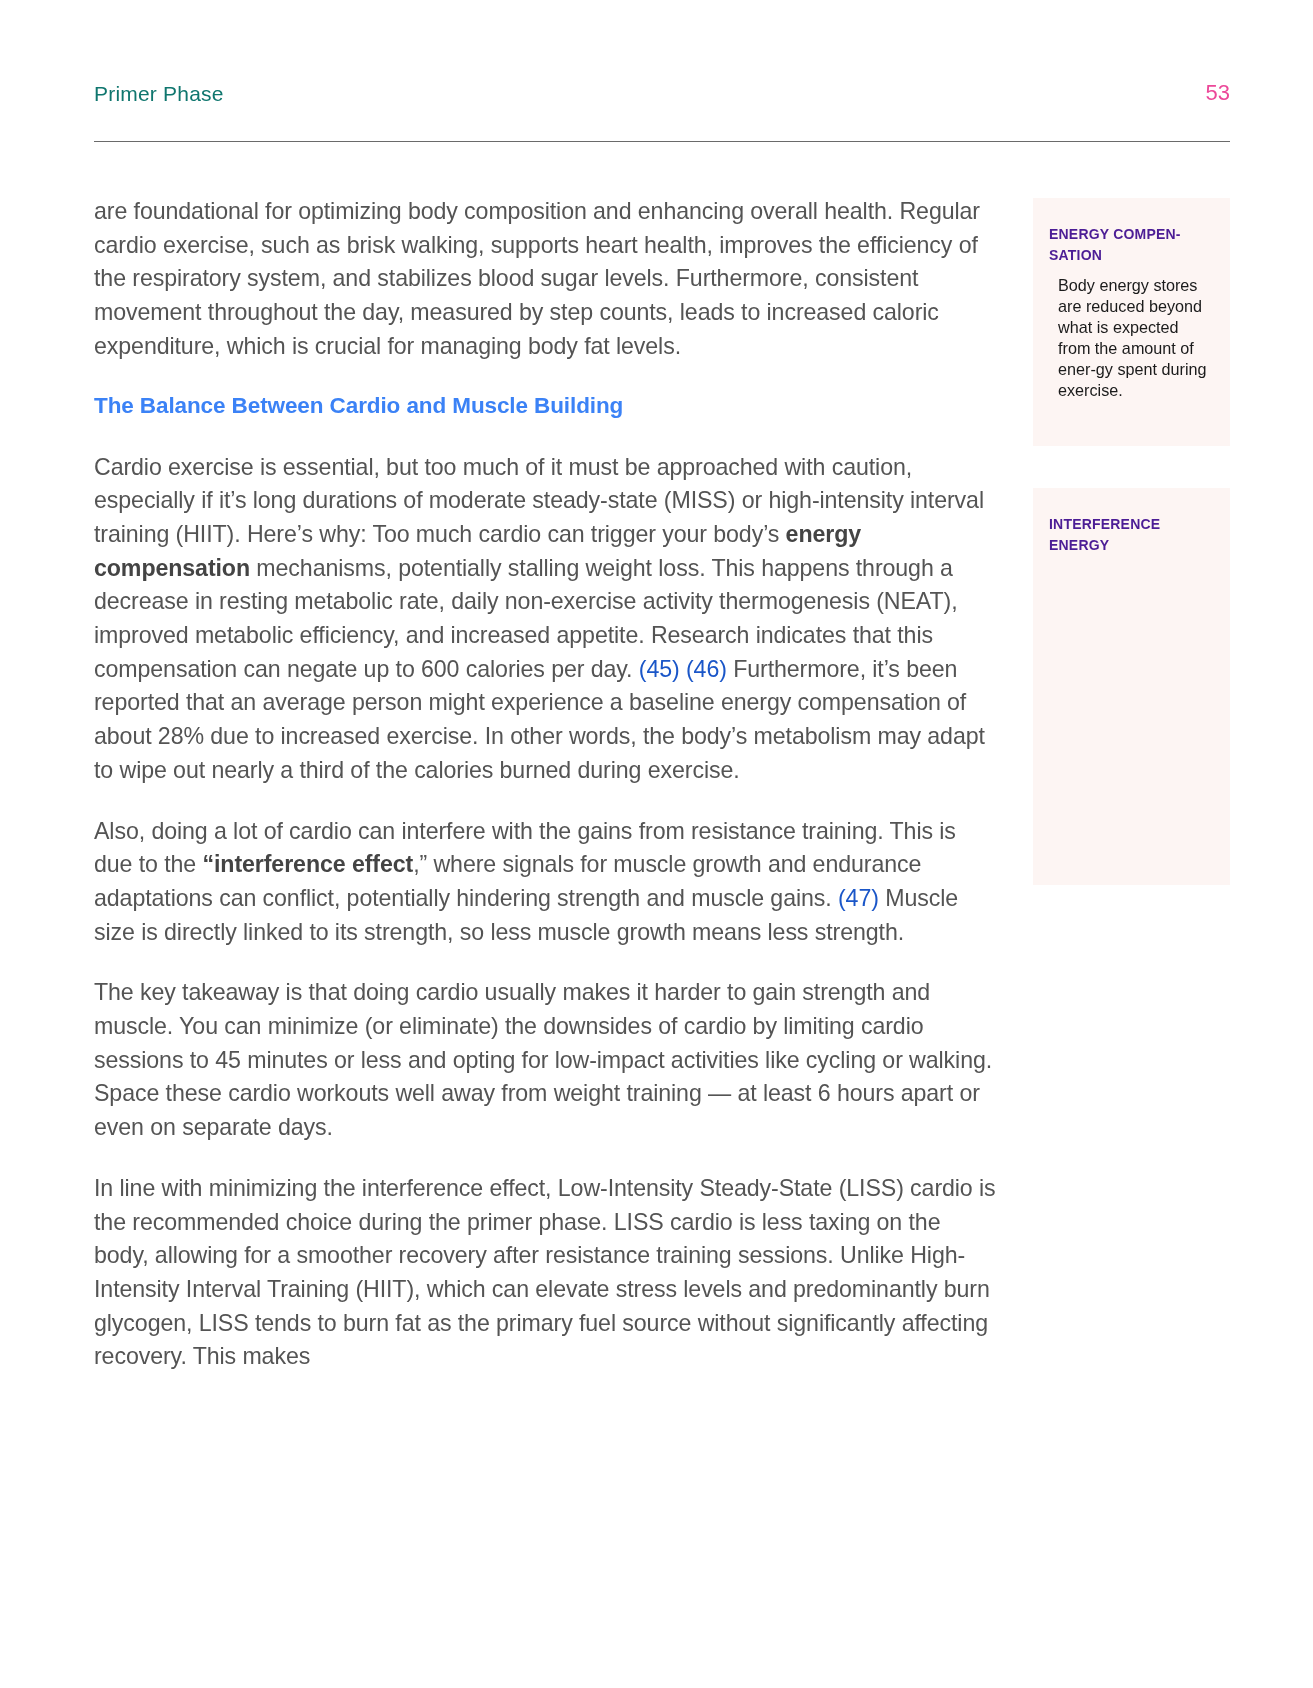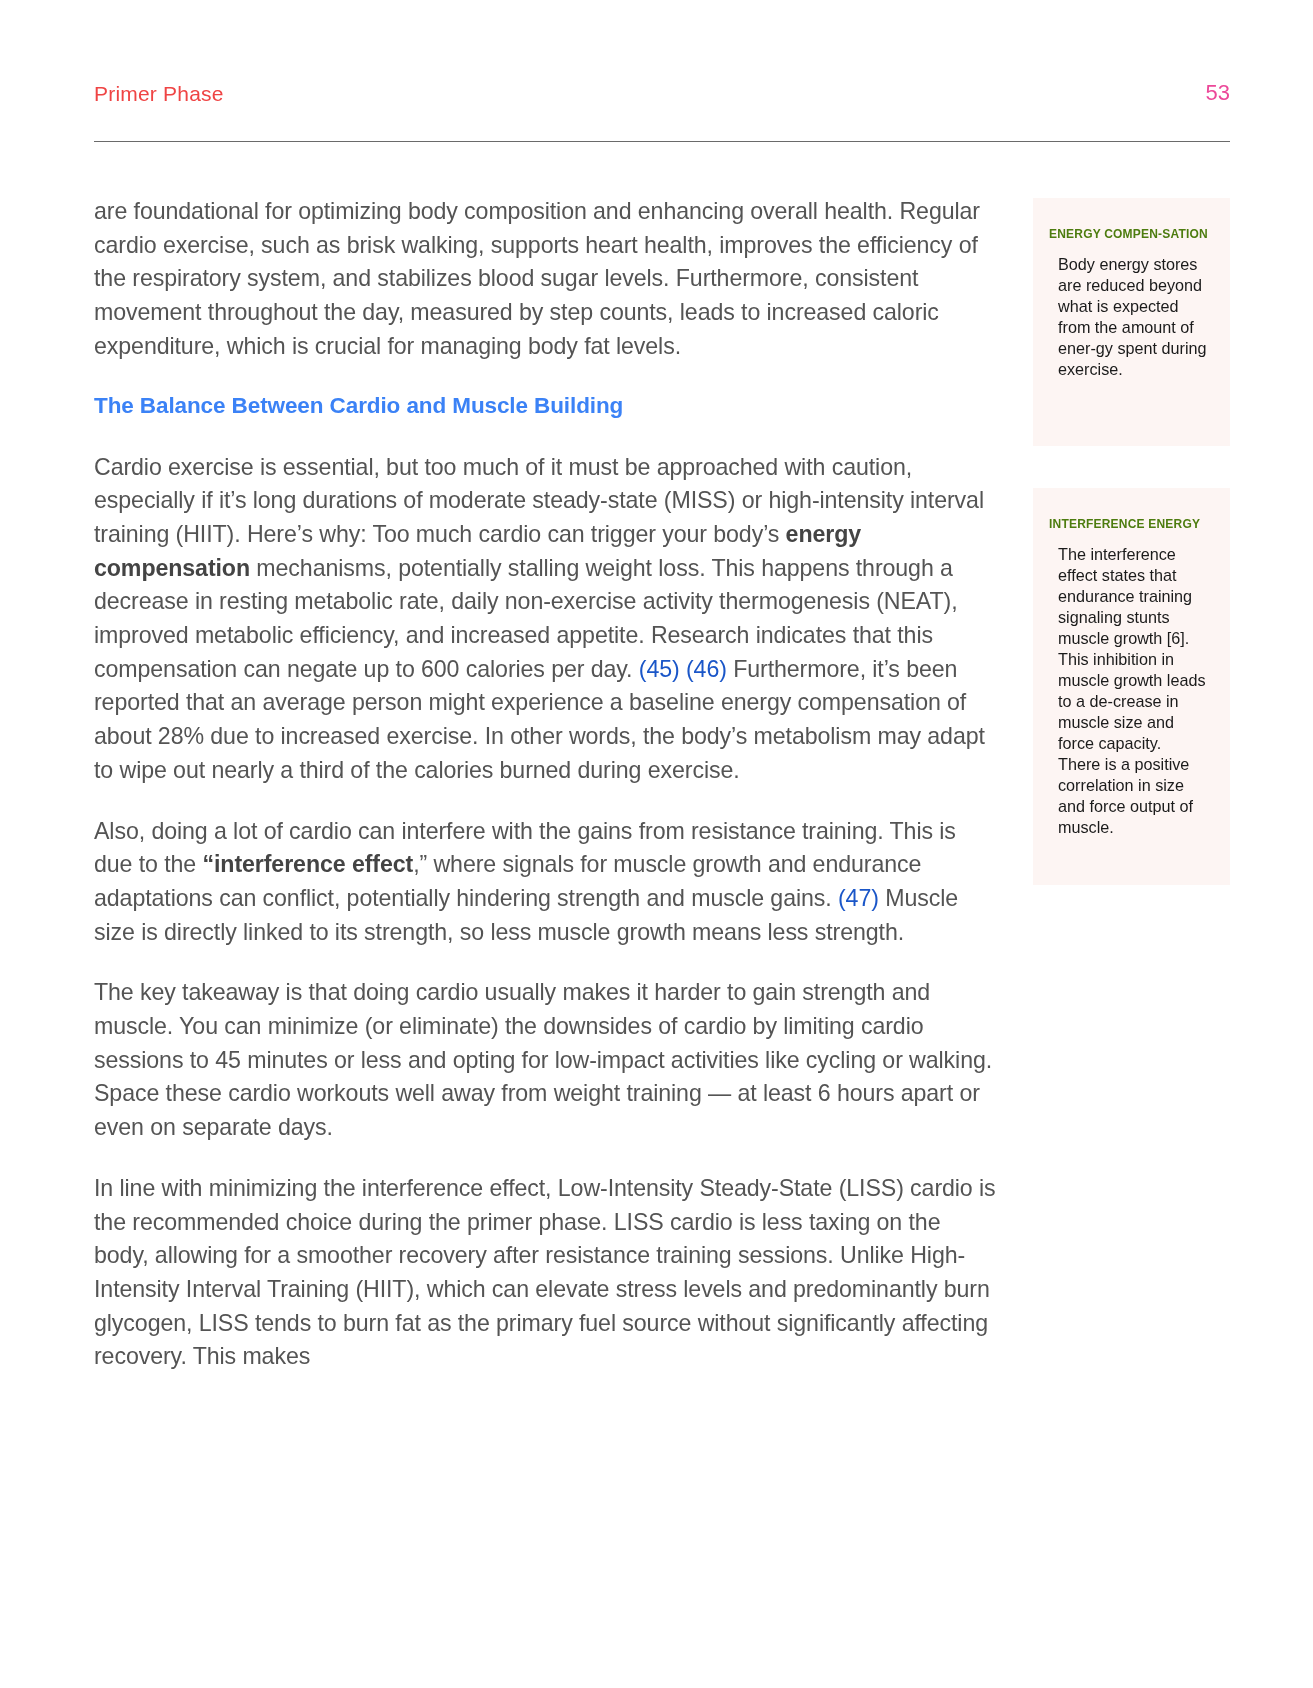--- a/index.html
+++ b/index.html
@@ -1,36 +1,36 @@
 <!DOCTYPE html>
 <html><head>
   <meta charset="utf-8">
   <style>
     html, body { margin: 0; padding: 0; background: #ffffff; }
     body { width: 1313px; height: 1688px; position: relative; overflow: hidden;
            font-family: "DejaVu Sans", "Liberation Sans", sans-serif; }
-    .running-head { position: absolute; left: 94px; top: 82px; font-size: 21px; color: #ef4444;
+    .running-head { position: absolute; left: 94px; top: 82px; font-size: 21px; color: #0f766e;
                     font-family: "Liberation Sans", "DejaVu Sans", sans-serif; letter-spacing: 0.2px; }
     .page-num { position: absolute; right: 83px; top: 80px; font-size: 22px; color: #ec4899;
                 font-family: "Liberation Sans", sans-serif; }
     .head-rule { position: absolute; left: 94px; right: 83px; top: 141px; height: 0; border-top: 1.5px solid #6a6a6a; }
 
     .main { position: absolute; left: 94px; top: 195px; width: 905px;
             font-family: "Liberation Sans", "DejaVu Sans", sans-serif; color: #545454;
             font-size: 23.2px; line-height: 33.7px; letter-spacing: -0.1px; }
     .main p { margin: 0 0 27px 0; }
     .main h2 { margin: 3px 0 30px 0; font-size: 22.5px; line-height: 30px; color: #3b82f6; font-weight: bold; }
     .main b { color: #444444; font-weight: bold; }
     .cite { color: #1a56c8; text-align: center; }
 
     .aside { position: absolute; left: 1033px; width: 197px; background: #fdf5f3; box-sizing: border-box;
              padding: 26px 14px 20px 16px; font-family: "Liberation Sans", "DejaVu Sans", sans-serif; }
     .aside-1 { top: 198px; height: 248px; }
     .aside-2 { top: 488px; height: 397px; }
-    .aside h3 { margin: 0 0 9px 0; font-size: 12px; line-height: 21px; color: #4d7c0f; font-weight: bold; letter-spacing: 0.2px; }
+    .aside h3 { margin: 0 0 9px 0; font-size: 14px; line-height: 21px; color: #4c1d95; font-weight: bold; letter-spacing: 0.2px; }
     .aside p { margin: 9px; font-size: 16.2px; line-height: 21px; color: #1b1b1b; }
   </style>
 </head>
 <body>
 
 <div class="running-head">Primer Phase</div>
 <div class="page-num">53</div>
 <div class="head-rule"></div>
 
 <div class="main">
@@ -48,14 +48,13 @@
   <p>In line with minimizing the interference effect, Low-Intensity Steady-State (LISS) cardio is the recommended choice during the primer phase. LISS cardio is less taxing on the body, allowing for a smoother recovery after resistance training sessions. Unlike High-Intensity Interval Training (HIIT), which can elevate stress levels and predominantly burn glycogen, LISS tends to burn fat as the primary fuel source without significantly affecting recovery. This makes</p>
 </div>
 
 <div class="aside aside-1">
   <h3>ENERGY COMPEN-SATION</h3>
   <p>Body energy stores are reduced beyond what is expected from the amount of ener-gy spent during exercise.</p>
 </div>
 
 <div class="aside aside-2">
   <h3>INTERFERENCE ENERGY</h3>
-  <p>The interference effect states that endurance training signaling stunts muscle growth [6]. This inhibition in muscle growth leads to a de-crease in muscle size and force capacity. There is a positive correlation in size and force output of muscle.</p>
 </div>
 
 </body></html>

